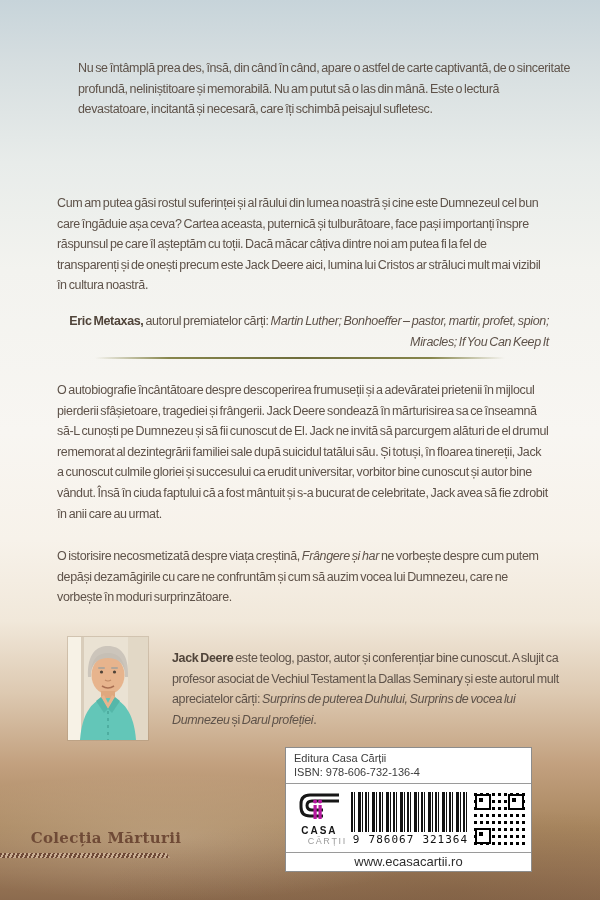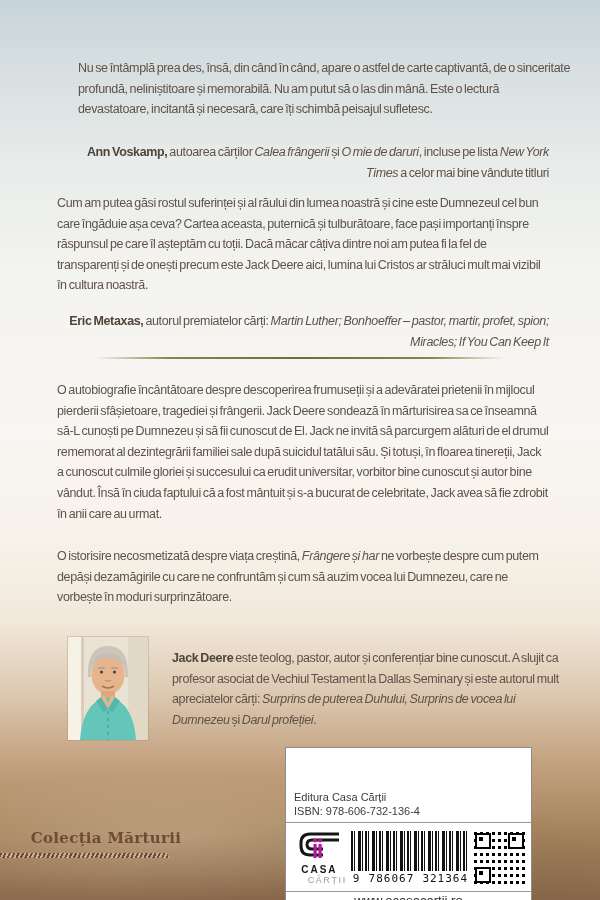--- a/index.html
+++ b/index.html
@@ -20,21 +20,21 @@
   .b{font-weight:bold;color:#50443a;}
   .i{font-style:italic;}
   .divider{position:absolute;left:95px;top:357px;width:410px;height:2px;
     background:linear-gradient(90deg, rgba(126,125,69,0) 0%, #87864c 18%, #6f6e3c 50%, #87864c 82%, rgba(126,125,69,0) 100%);}
   
   .photo{position:absolute;left:68px;top:637px;width:80px;height:103px;box-shadow:0 0 0 1px rgba(160,140,115,.35);}
   .bio{left:172px;top:648px;width:392px;}
   
   .pubbox{position:absolute;left:285px;top:747px;width:247px;background:#fff;
           border:1px solid #8c8c8c;color:#333;box-sizing:border-box;}
-  .pub-head{padding:3px 8px 4px;border-bottom:1px solid #9a9a9a;font-size:11px;line-height:14px;color:#3c3c3c;margin-top:39px;}
+  .pub-head{padding:3px 8px 4px;border-bottom:1px solid #9a9a9a;font-size:11px;line-height:14px;color:#3c3c3c;}
   .pub-mid{display:flex;align-items:center;padding:4px 6px 2px;height:62px;}
   .logo-block{width:56px;text-align:center;line-height:1;}
   .logo-c1{font-size:10px;font-weight:bold;letter-spacing:2px;color:#161616;margin-top:1px;}
   .logo-c2{font-size:9px;letter-spacing:1.6px;color:#9a9a9a;margin-top:1px;text-align:right;}
   .barcode{width:122px;margin:0 4px;display:flex;flex-direction:column;}
   .bars{height:40px;background:repeating-linear-gradient(90deg,
       #121212 0 2px,#fff 2px 3px,#121212 3px 4px,#fff 4px 7px,
       #121212 7px 10px,#fff 10px 11px,#121212 11px 12px,#fff 12px 14px);}
   .bdigits{display:flex;justify-content:space-between;font-size:11px;color:#111;
            padding:1px 2px 0;font-family:"DejaVu Sans Mono",monospace;letter-spacing:1px;}
@@ -52,21 +52,20 @@
   .rope{position:absolute;left:0;top:853px;width:170px;height:5px;
       background:repeating-linear-gradient(115deg,#6e4936 0 2px,#c9ae92 2px 4px);
       clip-path:polygon(0 0,98% 0,100% 100%,0 100%);}
 </style>
 </head>
 <body>
 
 <div class="cover">
 
   <div class="txt" style="top:58px;margin-left:21px;">Nu se întâmplă prea des, însă, din când în când, apare o astfel de carte captivantă, de o sinceritate profundă, neliniștitoare și memorabilă. Nu am putut să o las din mână. Este o lectură devastatoare, incitantă și necesară, care îți schimbă peisajul sufletesc.</div>
-  <div class="txt attr" style="top:142px;"><span class="b">Ann Voskamp,</span><span> autoarea cărților </span><span class="i">Calea frângerii</span><span> și </span><span class="i">O mie de daruri</span><span>, incluse pe lista </span><span class="i">New York Times</span><span> a celor mai bine vândute titluri</span></div>
 
   <div class="txt" style="top:193px;">Cum am putea găsi rostul suferinței și al răului din lumea noastră și cine este Dumnezeul cel bun care îngăduie așa ceva? Cartea aceasta, puternică și tulburătoare, face pași importanți înspre răspunsul pe care îl așteptăm cu toții. Dacă măcar câțiva dintre noi am putea fi la fel de transparenți și de onești precum este Jack Deere aici, lumina lui Cristos ar străluci mult mai vizibil în cultura noastră.</div>
   <div class="txt attr" style="top:311px;"><span class="b">Eric Metaxas,</span><span> autorul premiatelor cărți: </span><span class="i">Martin Luther; Bonhoeffer – pastor, martir, profet, spion; Miracles; If You Can Keep It</span></div>
 
   <div class="divider"></div>
 
   <div class="txt" style="top:380px;">O autobiografie încântătoare despre descoperirea frumuseții și a adevăratei prietenii în mijlocul pierderii sfâșietoare, tragediei și frângerii. Jack Deere sondează în mărturisirea sa ce înseamnă să-L cunoști pe Dumnezeu și să fii cunoscut de El. Jack ne invită să parcurgem alături de el drumul rememorat al dezintegrării familiei sale după suicidul tatălui său. Și totuși, în floarea tinereții, Jack a cunoscut culmile gloriei și succesului ca erudit universitar, vorbitor bine cunoscut și autor bine vândut. Însă în ciuda faptului că a fost mântuit și s-a bucurat de celebritate, Jack avea să fie zdrobit în anii care au urmat.</div>
   <div class="txt" style="top:546px;"><span>O istorisire necosmetizată despre viața creștină, </span><span class="i">Frângere și har</span><span> ne vorbește despre cum putem depăși dezamăgirile cu care ne confruntăm și cum să auzim vocea lui Dumnezeu, care ne vorbește în moduri surprinzătoare.</span></div>
 
   <div class="photo">

